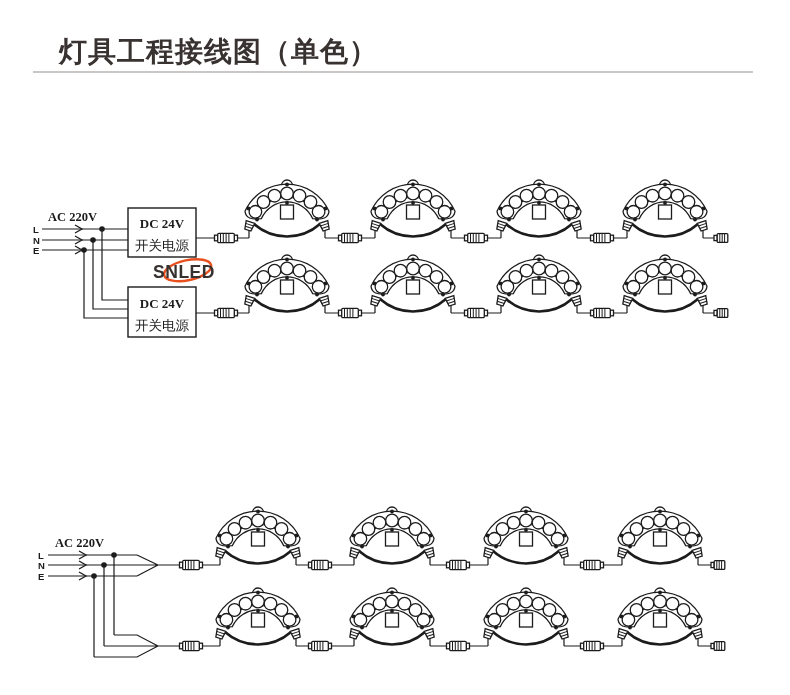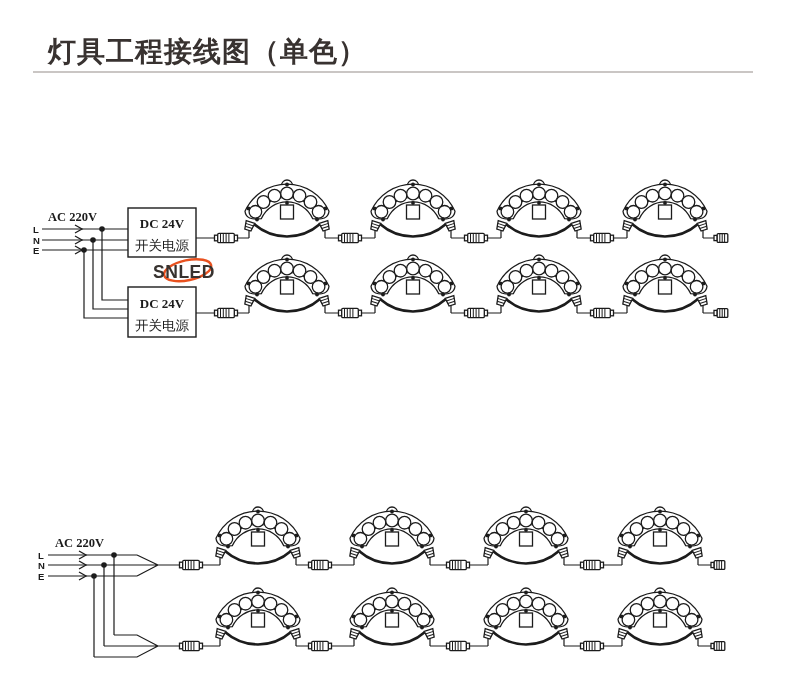--- a/index.html
+++ b/index.html
@@ -1,18 +1,18 @@
 <!DOCTYPE html>
 <html><head>
 <meta charset="utf-8">
 <style>
   html,body{margin:0;padding:0;background:#ffffff;}
   .page{position:relative;width:790px;height:695px;background:#ffffff;overflow:hidden;
         font-family:"Liberation Sans",sans-serif;}
-  .title{position:absolute;left:48px;top:33px;font-size:28px;font-weight:bold;
+  .title{position:absolute;left:59px;top:33px;font-size:28px;font-weight:bold;
          color:#383230;letter-spacing:1px;white-space:nowrap;}
   .divider{position:absolute;left:33px;top:71px;width:720px;height:2px;background:#cac6c4;}
   svg{position:absolute;left:0;top:0;}
   .w{stroke:#1c1c1c;stroke-width:1.2;fill:none;}
   .shape{stroke:#1c1c1c;stroke-width:1.3;fill:#ffffff;}
   .thin{stroke:#1c1c1c;stroke-width:1;fill:none;}
   .bracket{stroke:#1c1c1c;stroke-width:2.6;fill:none;}
   .dot{fill:#1c1c1c;stroke:none;}
   .arrow{stroke:#1c1c1c;stroke-width:1.3;fill:none;}
   .box{stroke:#1c1c1c;stroke-width:1.4;fill:#ffffff;}

